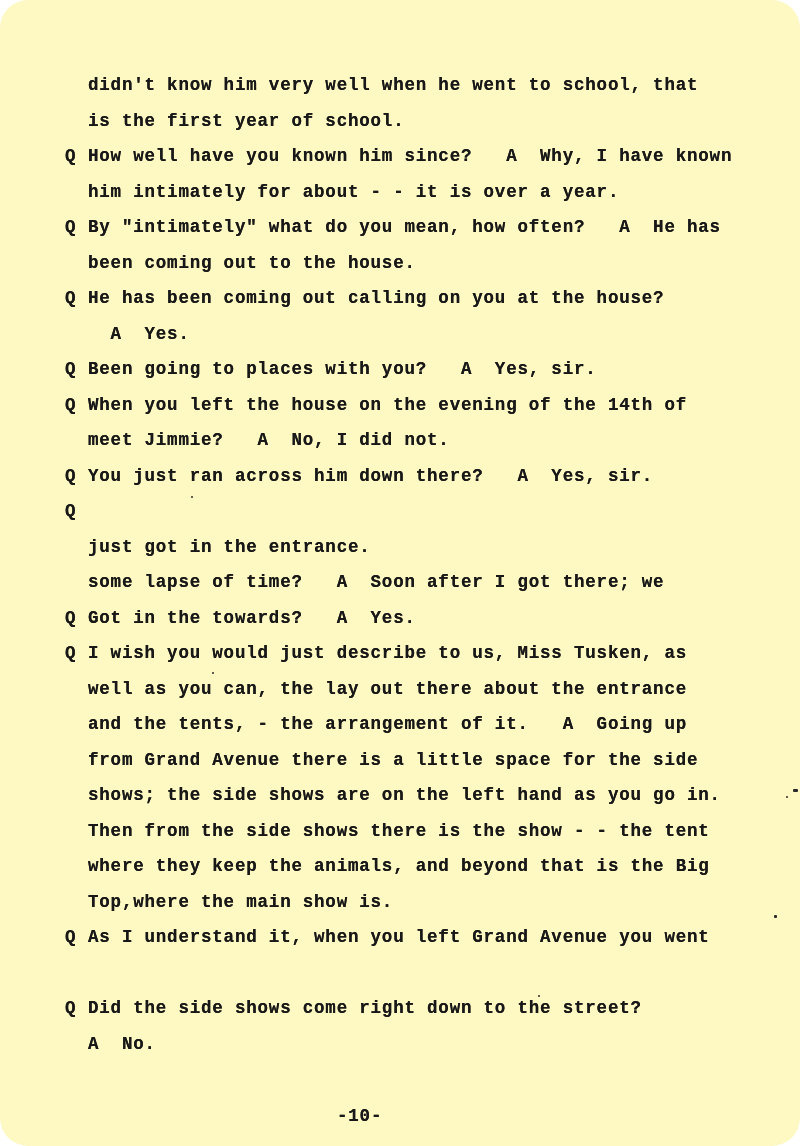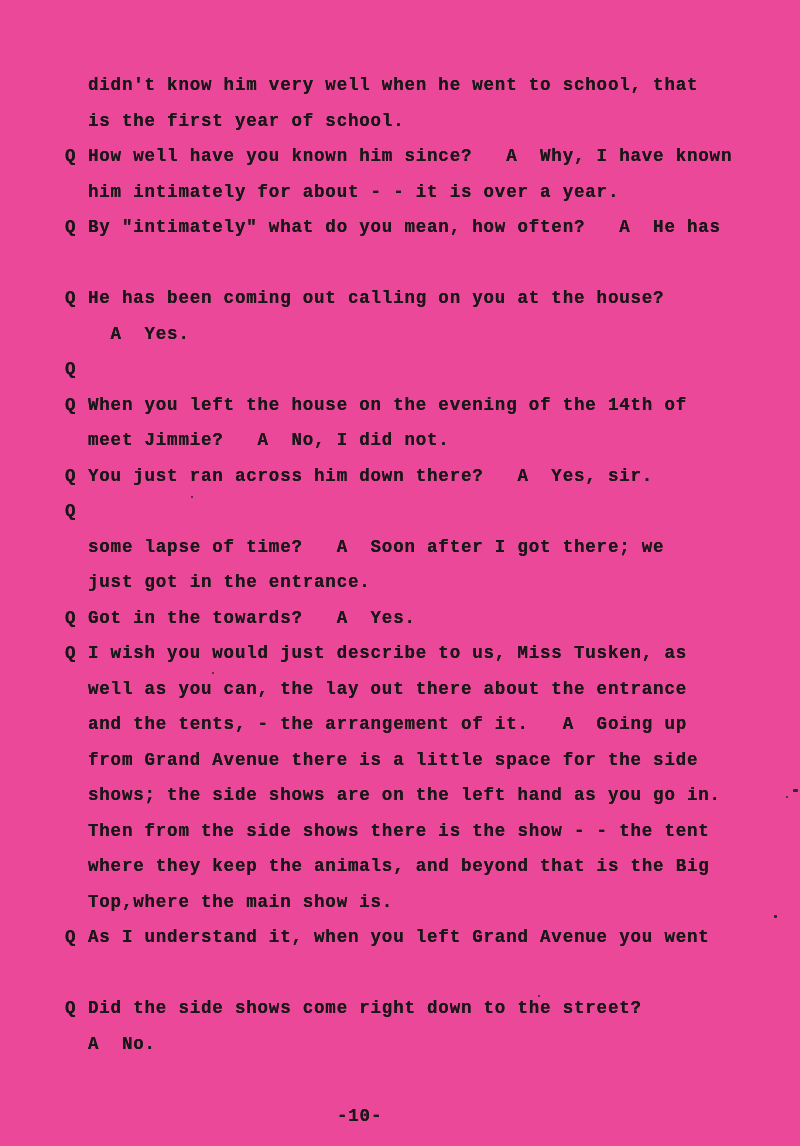--- a/index.html
+++ b/index.html
@@ -9,24 +9,25 @@
   body {
     width: 800px;
     height: 1146px;
     background: #ffffff;
     position: relative;
     overflow: hidden;
   }
   .page {
     position: absolute;
     inset: 0;
-    background: #ec4899;
+    background: #fef9c3;
     font-family: "Liberation Mono", "DejaVu Sans Mono", monospace;
     font-weight: 700;
     color: #181818;
+    border-radius: 28px;
   }
   .transcript {
     position: absolute;
     top: 68px;
     left: 65px;
     width: 710px;
   }
   .line {
     display: flex;
     height: 35.5px;
@@ -92,34 +93,36 @@
     <span class="text">him intimately for about - - it is over a year.</span>
   </div>
 
   <div class="line">
     <span class="marker">Q</span>
     <span class="text">By "intimately" what do you mean, how often?   A  He has</span>
   </div>
 
   <div class="line">
     <span class="marker"></span>
+    <span class="text">been coming out to the house.</span>
   </div>
 
   <div class="line">
     <span class="marker">Q</span>
     <span class="text">He has been coming out calling on you at the house?</span>
   </div>
 
   <div class="line">
     <span class="marker"></span>
     <span class="text">  A  Yes.</span>
   </div>
 
   <div class="line">
     <span class="marker">Q</span>
+    <span class="text">Been going to places with you?   A  Yes, sir.</span>
   </div>
 
   <div class="line">
     <span class="marker">Q</span>
     <span class="text">When you left the house on the evening of the 14th of</span>
   </div>
 
 
   <div class="line">
     <span class="marker"></span>
@@ -130,26 +133,26 @@
     <span class="marker">Q</span>
     <span class="text">You just ran across him down there?   A  Yes, sir.</span>
   </div>
 
   <div class="line">
     <span class="marker">Q</span>
   </div>
 
   <div class="line">
     <span class="marker"></span>
+    <span class="text">just got in the entrance.</span>
+  </div>
+
+  <div class="line">
+    <span class="marker"></span>
     <span class="text">some lapse of time?   A  Soon after I got there; we</span>
-  </div>
-
-  <div class="line">
-    <span class="marker"></span>
-    <span class="text">just got in the entrance.</span>
   </div>
 
   <div class="line">
     <span class="marker">Q</span>
     <span class="text">Got in the towards?   A  Yes.</span>
   </div>
 
   <div class="line">
     <span class="marker">Q</span>
     <span class="text">I wish you would just describe to us, Miss Tusken, as</span>

